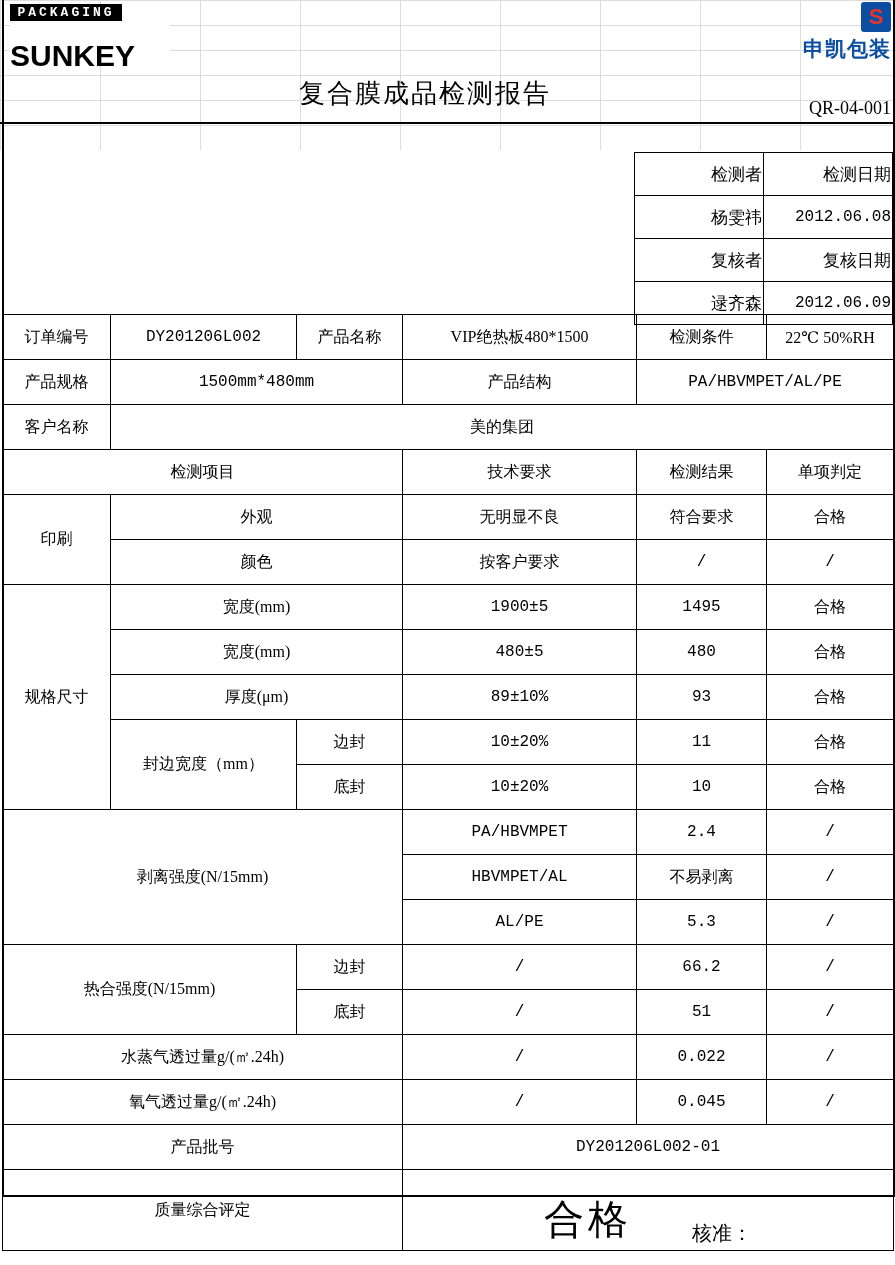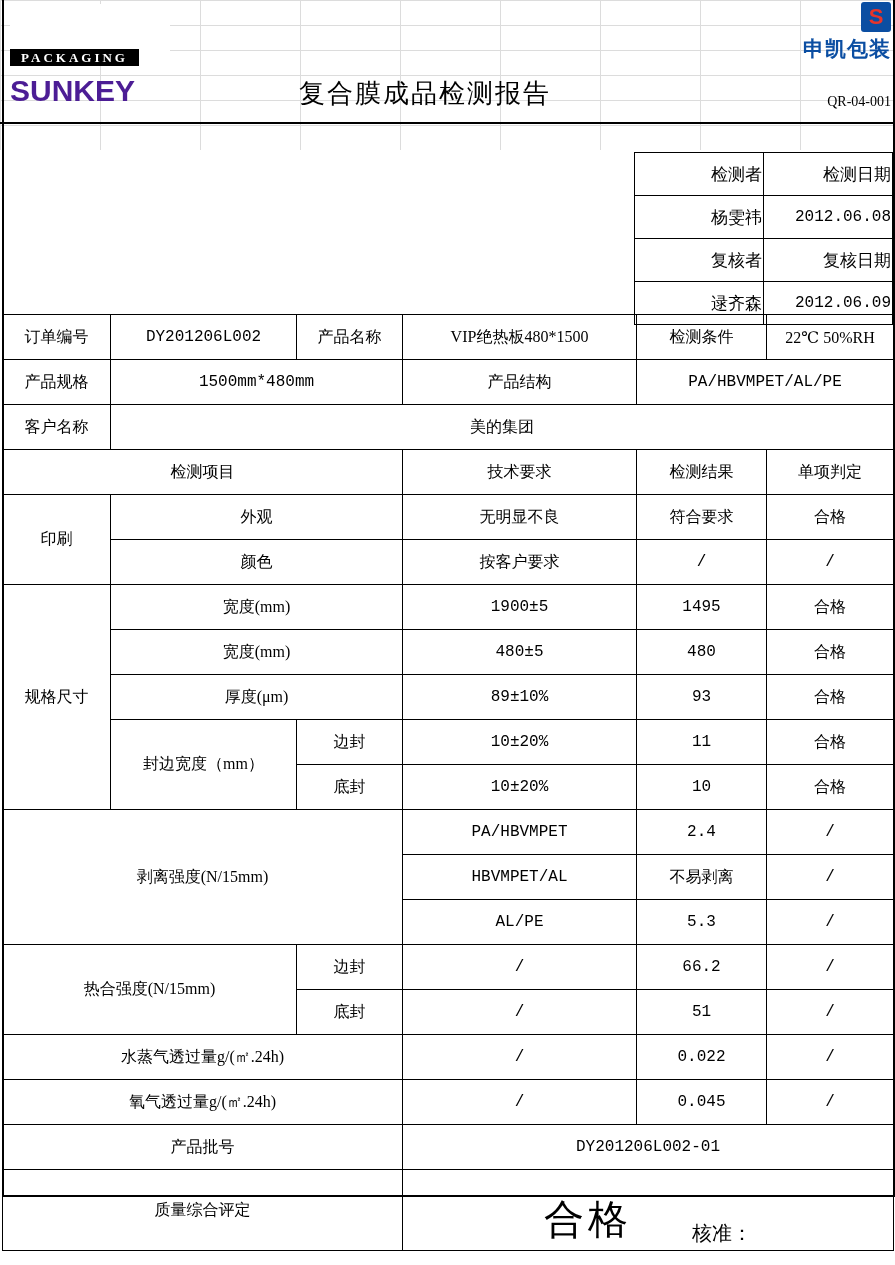--- a/index.html
+++ b/index.html
@@ -49,39 +49,38 @@
     left: 10px;
     top: 4px;
     width: 160px;
     height: 58px;
     background: #ffffff;
   }
   .logo-left .pk {
     display: block;
     background: #000;
     color: #fff;
-    font-family: Liberation Serif, serif;
+    font-family: Liberation Mono, monospace;
     font-size: 13px;
     font-weight: bold;
     letter-spacing: 3px;
     text-align: center;
-    width: 129px;
+    width: 112px;
     line-height: 17px;
     height: 17px;
-    margin-top: 45px;
   }
   .logo-left .sk {
     display: block;
-    color: #4c1d95;
+    color: #000000;
     font-family: "Liberation Sans", sans-serif;
     font-size: 30px;
     font-weight: bold;
     letter-spacing: 0px;
     line-height: 34px;
-    margin-top: 8px;
+    margin-top: 18px;
   }
 
   .logo-right {
     position: absolute;
     right: 4px;
     top: 2px;
     width: 190px;
     height: 62px;
     text-align: right;
   }
@@ -134,22 +133,22 @@
     top: 6px;
     width: 770px;
     text-align: center;
     font-size: 26px;
     letter-spacing: 2px;
     padding-left: 40px;
   }
   .doc-code {
     position: absolute;
     right: 4px;
-    bottom: 12px;
-    font-size: 14px;
+    bottom: 3px;
+    font-size: 18px;
     font-family: "Liberation Serif", serif;
   }
 
   
   table.main {
     position: absolute;
     left: 2px;
     top: 152px;
     width: 891px;
     border-collapse: collapse;

